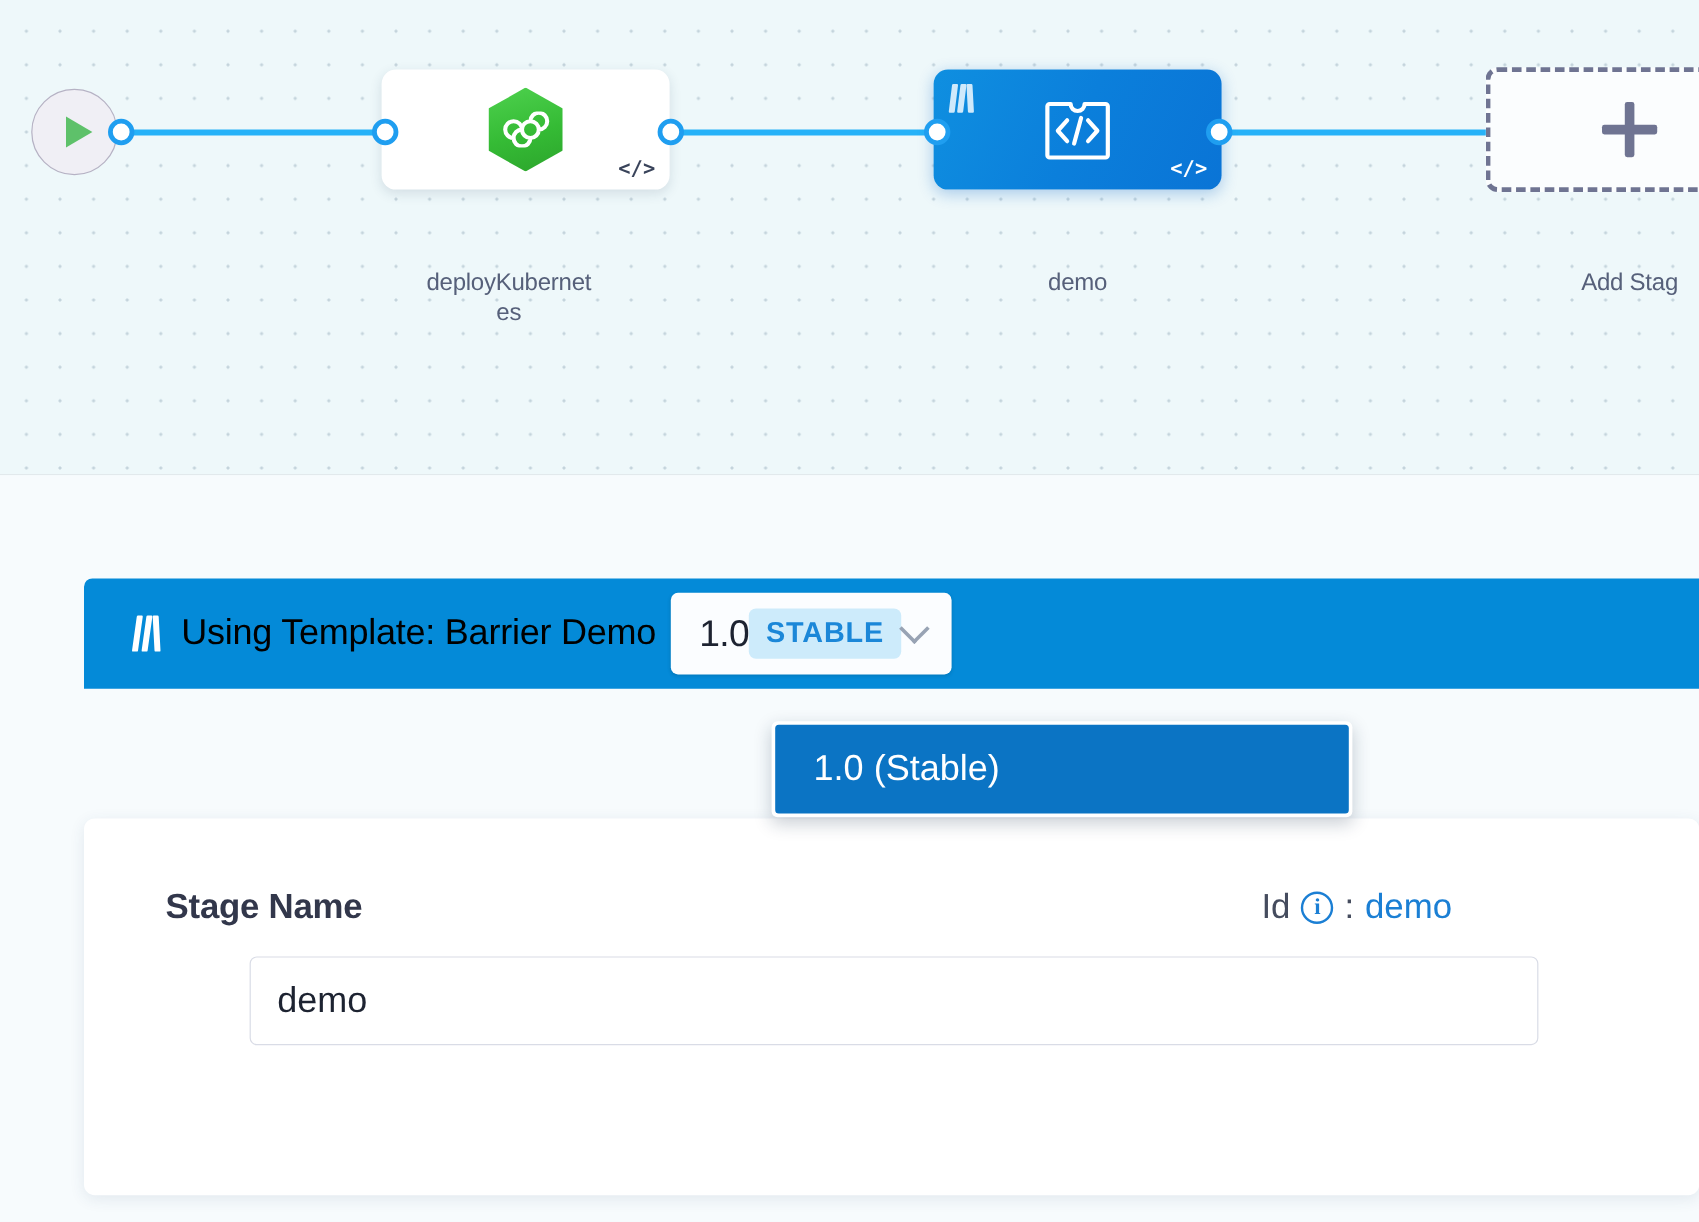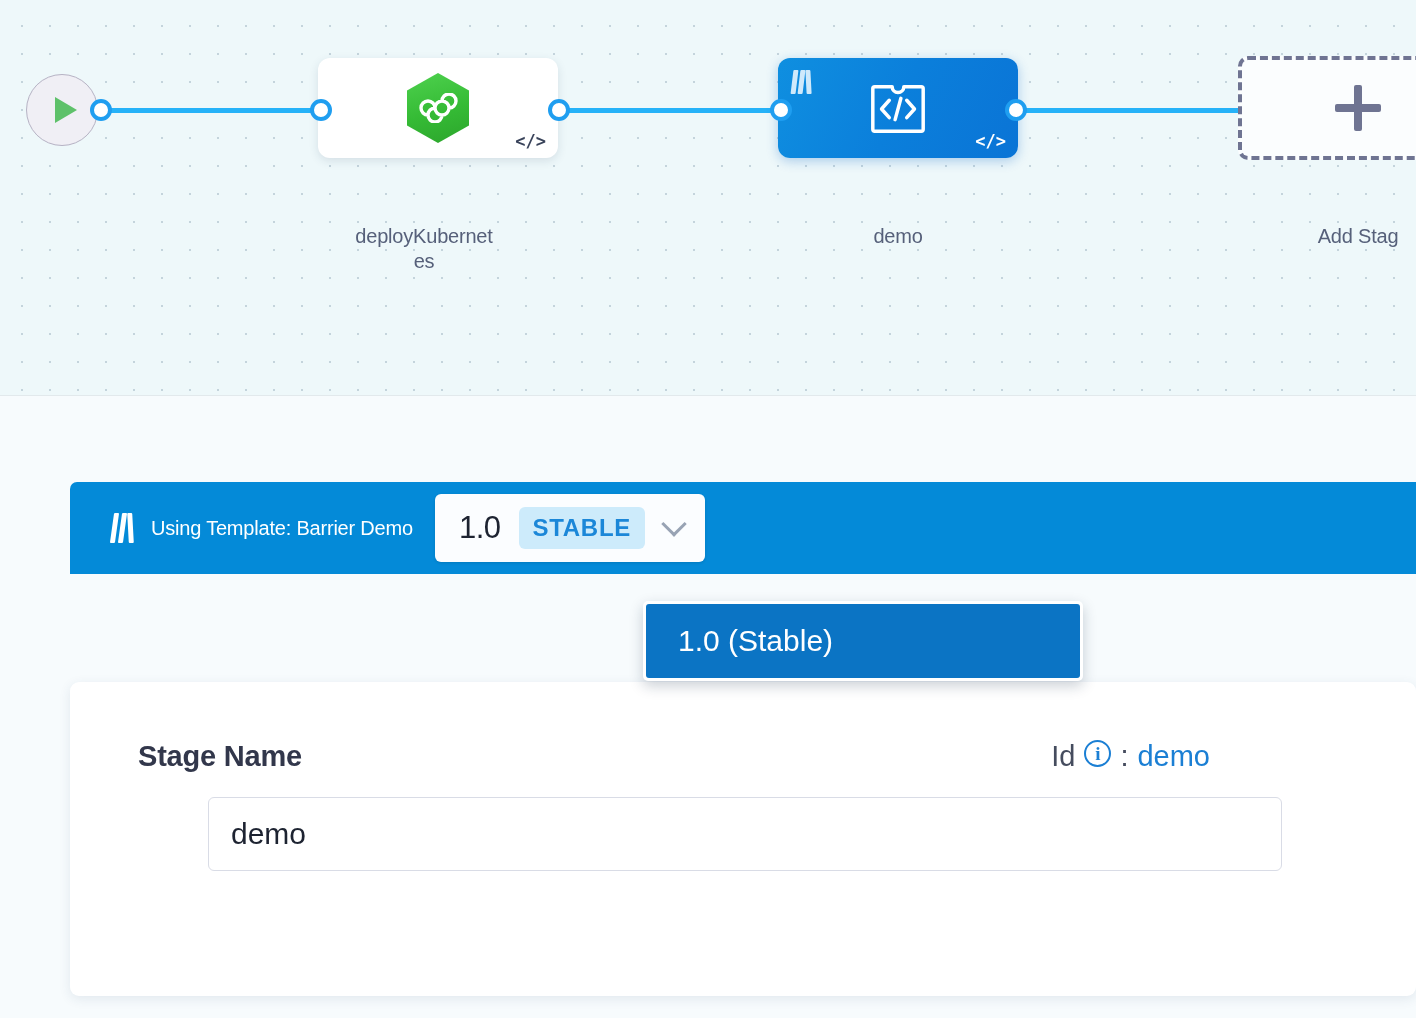--- a/index.html
+++ b/index.html
@@ -168,34 +168,33 @@
   }
   #banner-lib-icon {
     display: flex; gap: 3px; align-items: flex-end;
     transform: skewX(-8deg);
     margin-right: 18px;
   }
   #banner-lib-icon i { display:block; width: 5px; height: 30px; border-radius: 1px; background: #ffffff; }
   #banner-lib-icon i:nth-child(3){ transform: skewX(11deg); }
 
   #banner-text {
-    font-size: 20px;
-    color: #ffffff;
+    font-size: 30px;
+    color: #000000;
     letter-spacing: -0.2px;
     white-space: nowrap;
   }
 
   #version-select {
-    margin-left: 22px;
+    margin-left: 12px;
     height: 68px;
     background: #fbfdff;
     border-radius: 6px;
     display: flex; align-items: center;
     padding: 0 16px 0 24px;
-    gap: 18px;
     cursor: pointer;
     box-shadow: 0 1px 3px rgba(0,0,0,0.12);
   }
   #version-value { font-size: 31px; color: #1d2331; letter-spacing: -0.5px; }
   #version-badge {
     background: #cdebfb;
     color: #1b87d8;
     font-size: 24px;
     font-weight: 700;
     letter-spacing: 0.7px;
@@ -206,21 +205,21 @@
     width: 18px; height: 18px;
     border-right: 3.5px solid #98a3b4;
     border-bottom: 3.5px solid #98a3b4;
     transform: rotate(45deg);
     margin: -8px 6px 0 2px;
   }
 
   #version-dropdown {
     position: absolute;
     left: 643px; top: 205px;
-    width: 440px;
+    width: 484px;
     background: #ffffff;
     border-radius: 5px;
     padding: 3px;
     box-shadow: 0 5px 14px rgba(16,40,70,0.22);
     z-index: 7;
   }
   #version-dropdown .opt {
     background: #0b74c4;
     color: #ffffff;
     font-size: 30px;
@@ -248,21 +247,21 @@
     align-items: center;
     justify-content: space-between;
   }
   #stage-name-label {
     font-size: 29px;
     font-weight: bold;
     color: #32374b;
     letter-spacing: -0.2px;
   }
   #stage-id-group {
-    display: flex; align-items: flex-start; gap: 9px;
+    display: flex; align-items: center; gap: 9px;
     font-size: 29px;
   }
   #stage-id-label { color: #454c5e; }
   #info-icon {
     width: 27px; height: 27px;
     border: 2.2px solid #1b7fd4;
     border-radius: 50%;
     color: #1b7fd4;
     font-size: 19px;
     font-family: "Liberation Serif", serif;

